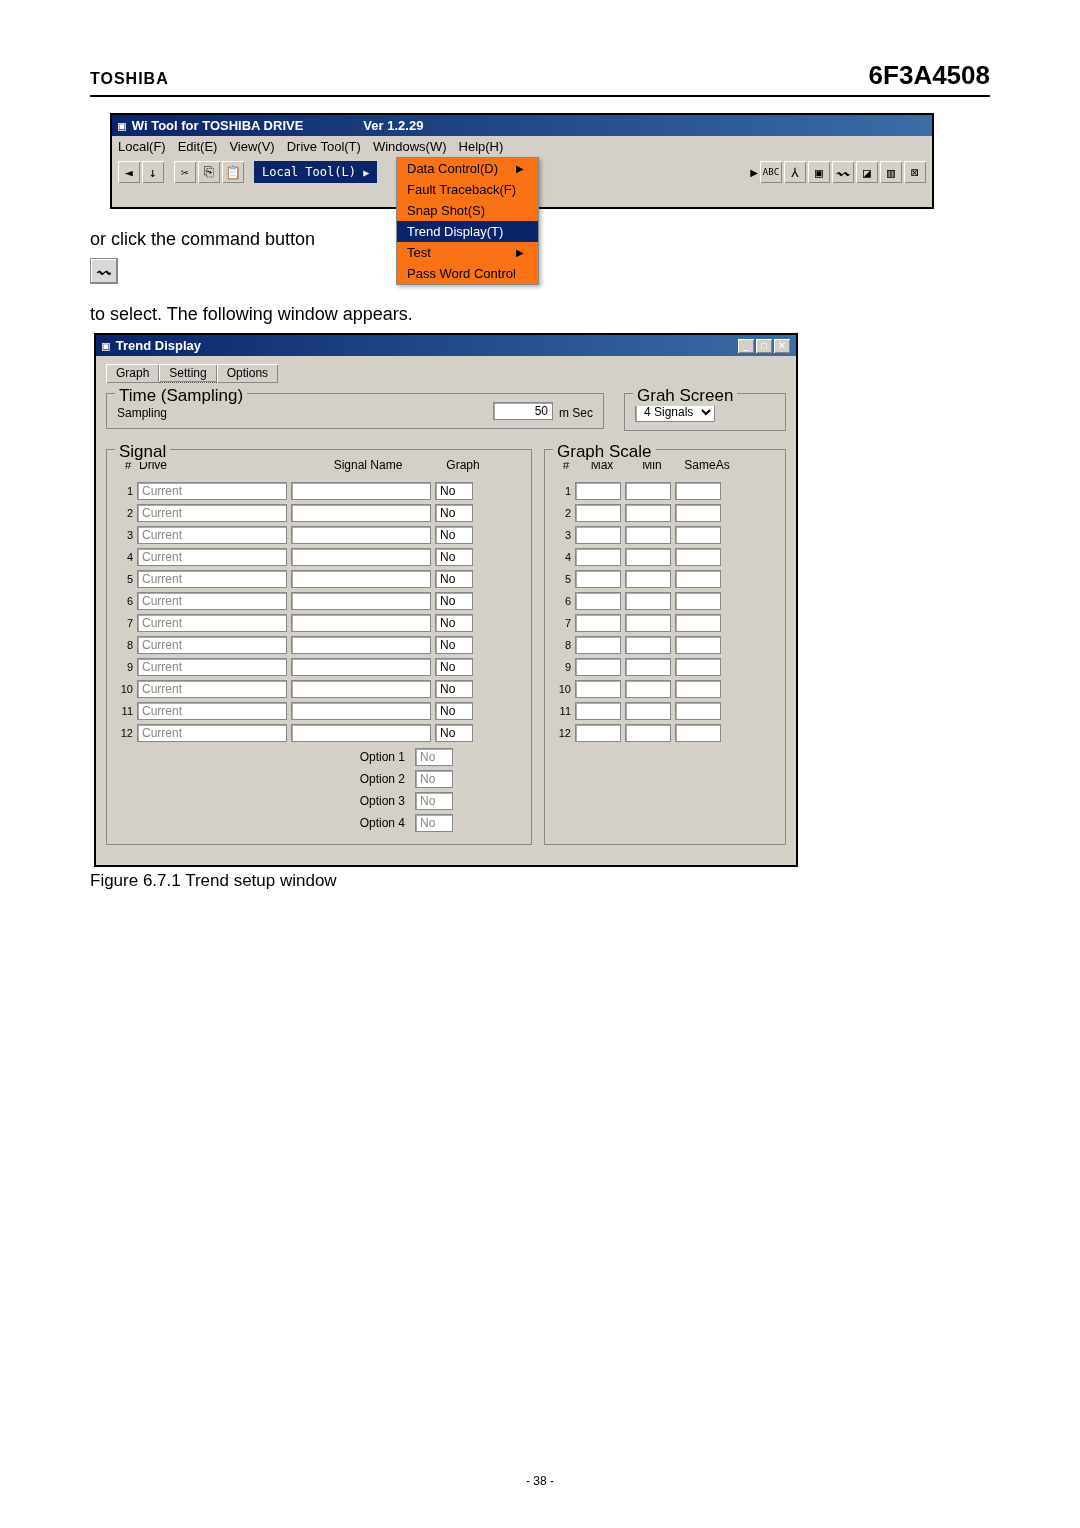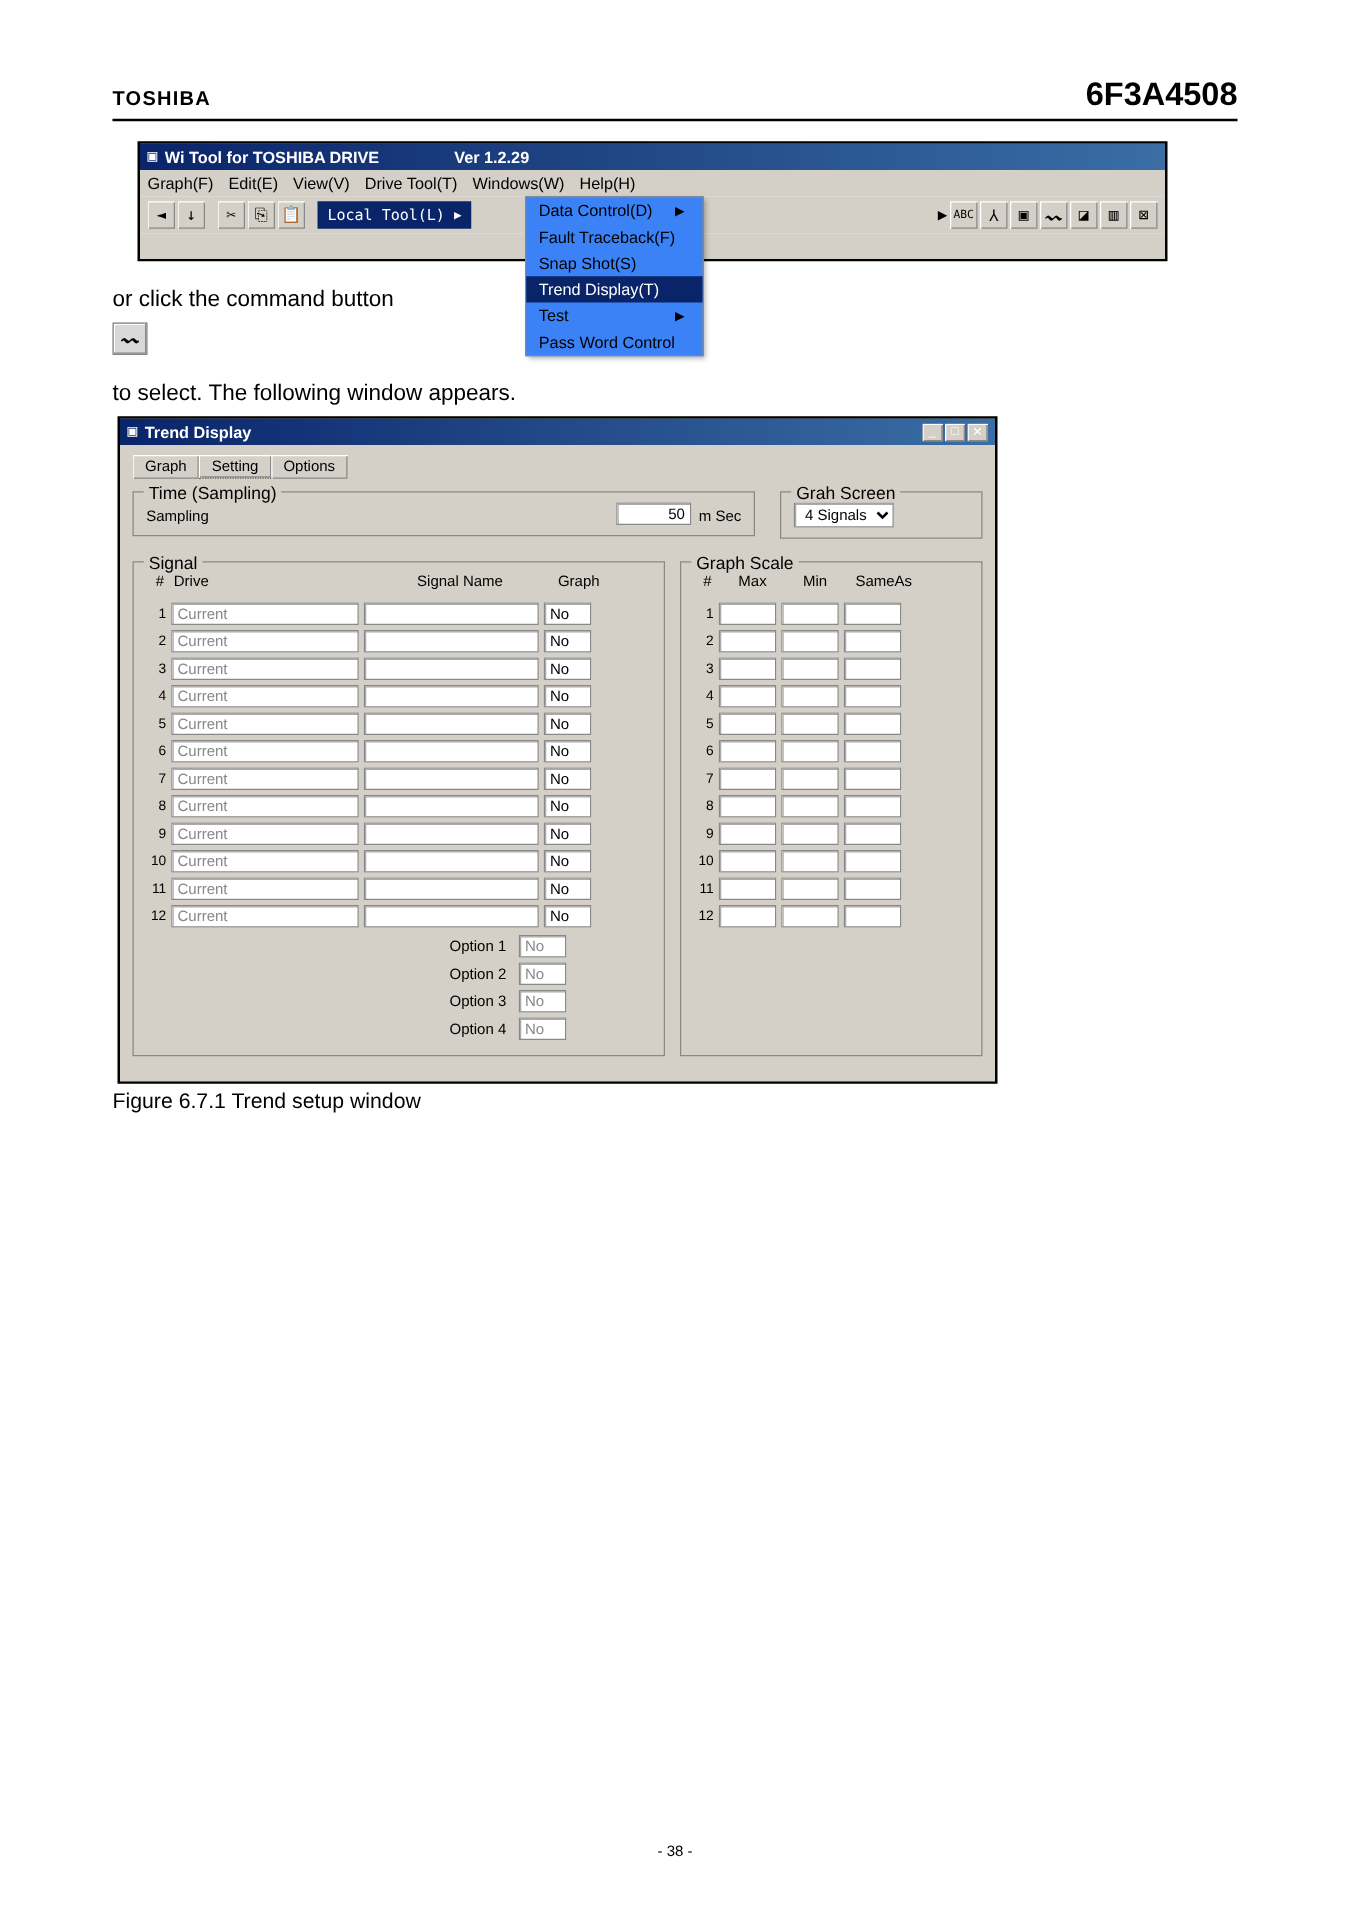--- a/index.html
+++ b/index.html
@@ -13,35 +13,35 @@
 .icon-demo{display:inline-block;border:1px solid #888;background:#d8d8d8;padding:2px 6px;font-size:14px;vertical-align:middle;box-shadow:inset -1px -1px #888,inset 1px 1px #fff}
 .win{border:2px solid #000;margin:4px 0 4px 20px;width:820px}
 .titlebar{background:linear-gradient(to right,#0a246a,#3a6ea5);color:#fff;font-size:13px;padding:3px 6px;display:flex;align-items:center}
 .titlebar .ticon{font-family:monospace;margin-right:6px}
 .titlebar .t-ver{margin-left:60px}
 .menubar{background:#d4d0c8;font-size:13px;padding:3px 6px;display:flex;gap:12px}
 .menubar span{cursor:default}
 .toolbar{background:#d4d0c8;padding:4px 6px;display:flex;align-items:center;gap:2px;position:relative}
 .tbtn{display:inline-flex;align-items:center;justify-content:center;width:22px;height:22px;background:#d4d0c8;font-family:monospace;font-size:13px;box-shadow:inset 1px 1px #fff,inset -1px -1px #888}
 .tbtn-wide{width:auto;padding:0 8px;font-size:12px;white-space:nowrap}
-.submenu{position:absolute;left:308px;top:0;background:#3b82f6;border:1px solid #888;box-shadow:2px 2px 4px rgba(0,0,0,.3);font-size:13px}
+.submenu{position:absolute;left:284px;top:0;background:#f97316;border:1px solid #888;box-shadow:2px 2px 4px rgba(0,0,0,.3);font-size:13px}
 .submenu div{padding:3px 14px 3px 10px;cursor:default;display:flex;align-items:center;justify-content:space-between;gap:18px}
 .submenu div.hl{background:#0a246a;color:#fff}
 .tb-right{margin-left:auto;display:flex;gap:2px}
 .blank-area{background:#d4d0c8;height:20px}
 .caption{font-size:17px;margin:4px 0 20px}
 .trend-win{border:2px solid #000;margin:4px 0 0 4px;width:700px}
 .trend-body{background:#d4d0c8;padding:8px 10px 14px;font-size:13px}
 .win-btns{margin-left:auto;display:flex;gap:2px}
 .win-btn{width:16px;height:14px;background:#d4d0c8;font-size:10px;display:flex;align-items:center;justify-content:center;box-shadow:inset 1px 1px #fff,inset -1px -1px #888}
 .tabs{display:flex;margin-bottom:4px}
 .tab{padding:2px 10px;background:#d4d0c8;font-size:12px;box-shadow:inset 1px 1px #fff,inset -1px -1px #888}
 .tab.active{box-shadow:inset 1px 1px #fff,inset -1px -1px #888;position:relative;border-bottom:1px dotted #555}
 .groupbox{border:1px solid #888;padding:8px 10px;margin:6px 0;position:relative}
-.groupbox>.legend{position:absolute;top:-8px;left:8px;background:#d4d0c8;padding:0 4px;font-size:14px}
+.groupbox>.legend{position:absolute;top:-8px;left:8px;background:#d4d0c8;padding:0 4px;font-size:17px}
 .row{display:flex;align-items:flex-end;gap:6px}
 .inline-row{display:flex;gap:20px;align-items:flex-start}
 .txtbox{background:#fff;border:1px solid #888;box-shadow:inset 1px 1px #aaa;padding:2px 4px;font-size:12px;height:18px;box-sizing:border-box}
 .txtbox.small{width:60px;text-align:right}
 .txtbox.drive{width:150px;color:#888}
 .txtbox.sig{width:140px}
 .txtbox.graph{width:38px}
 .txtbox.scale{width:46px}
 .txtbox.dis{color:#888}
 .sel{background:#fff;border:1px solid #888;box-shadow:inset 1px 1px #aaa;padding:1px 4px;font-size:12px;height:20px}
@@ -79,21 +79,21 @@
 </div>
 
 
 <div class="win">
 <div class="titlebar">
 <span class="ticon">▣</span>
 <b>Wi Tool for TOSHIBA DRIVE</b>
 <b class="t-ver">Ver 1.2.29</b>
 </div>
 <div class="menubar">
-<span>Graph(F)</span>
+<span>Local(F)</span>
 <span>Edit(E)</span>
 <span>View(V)</span>
 <span>Drive Tool(T)</span>
 <span>Windows(W)</span>
 <span>Help(H)</span>
 </div>
 <div class="toolbar">
 <div class="tbtn">◄</div>
 <div class="tbtn">↓</div>
 <div style="width:6px"></div>

